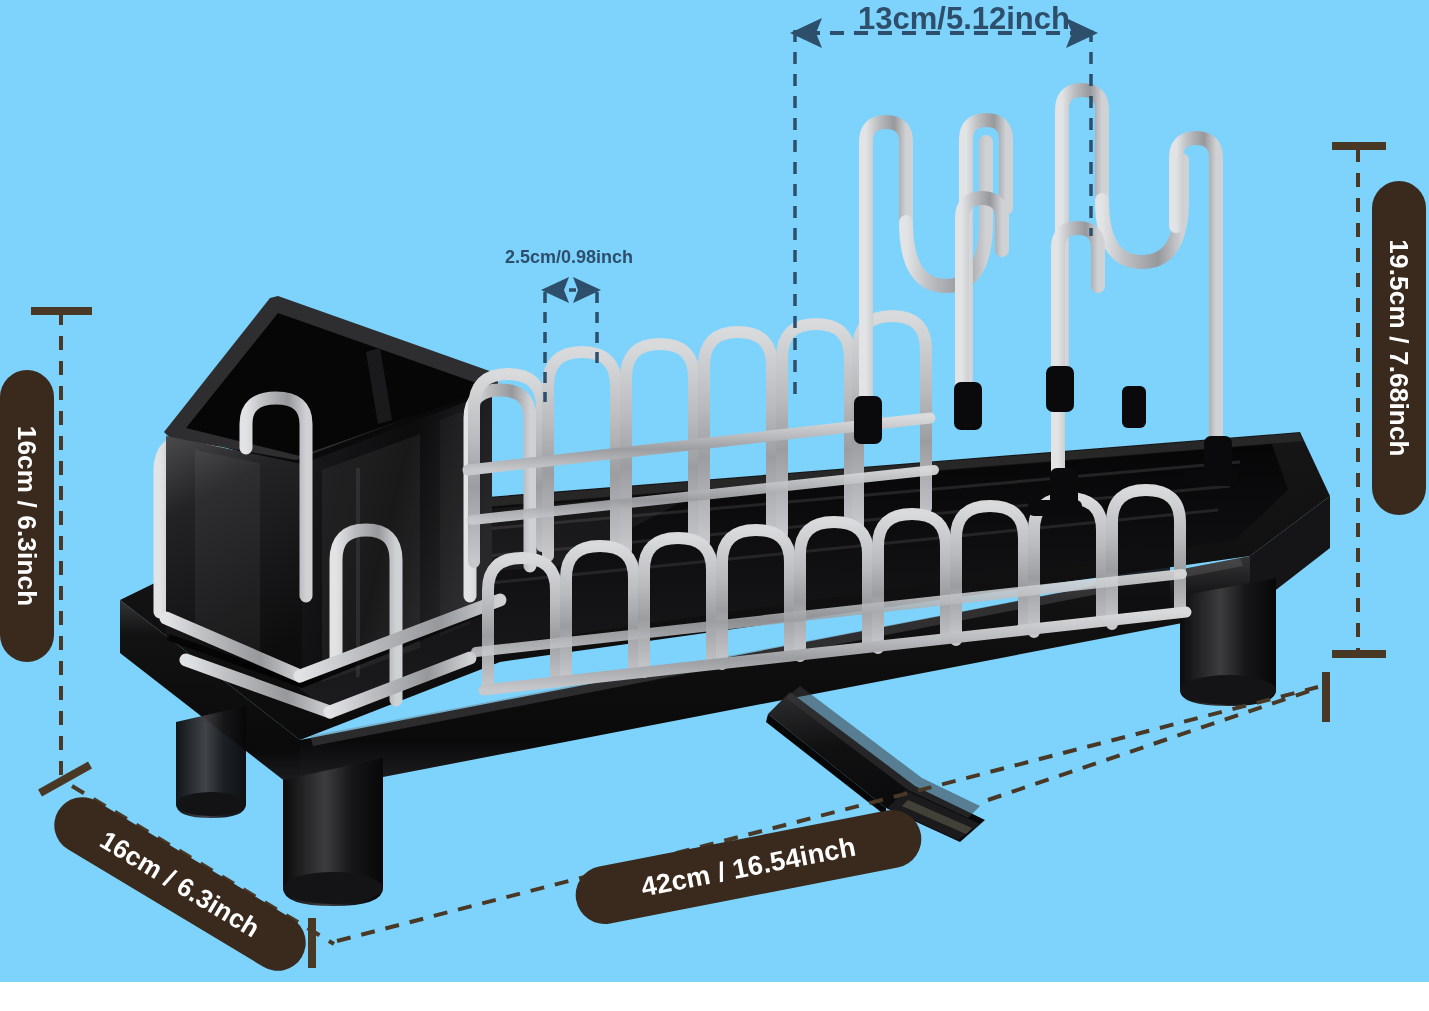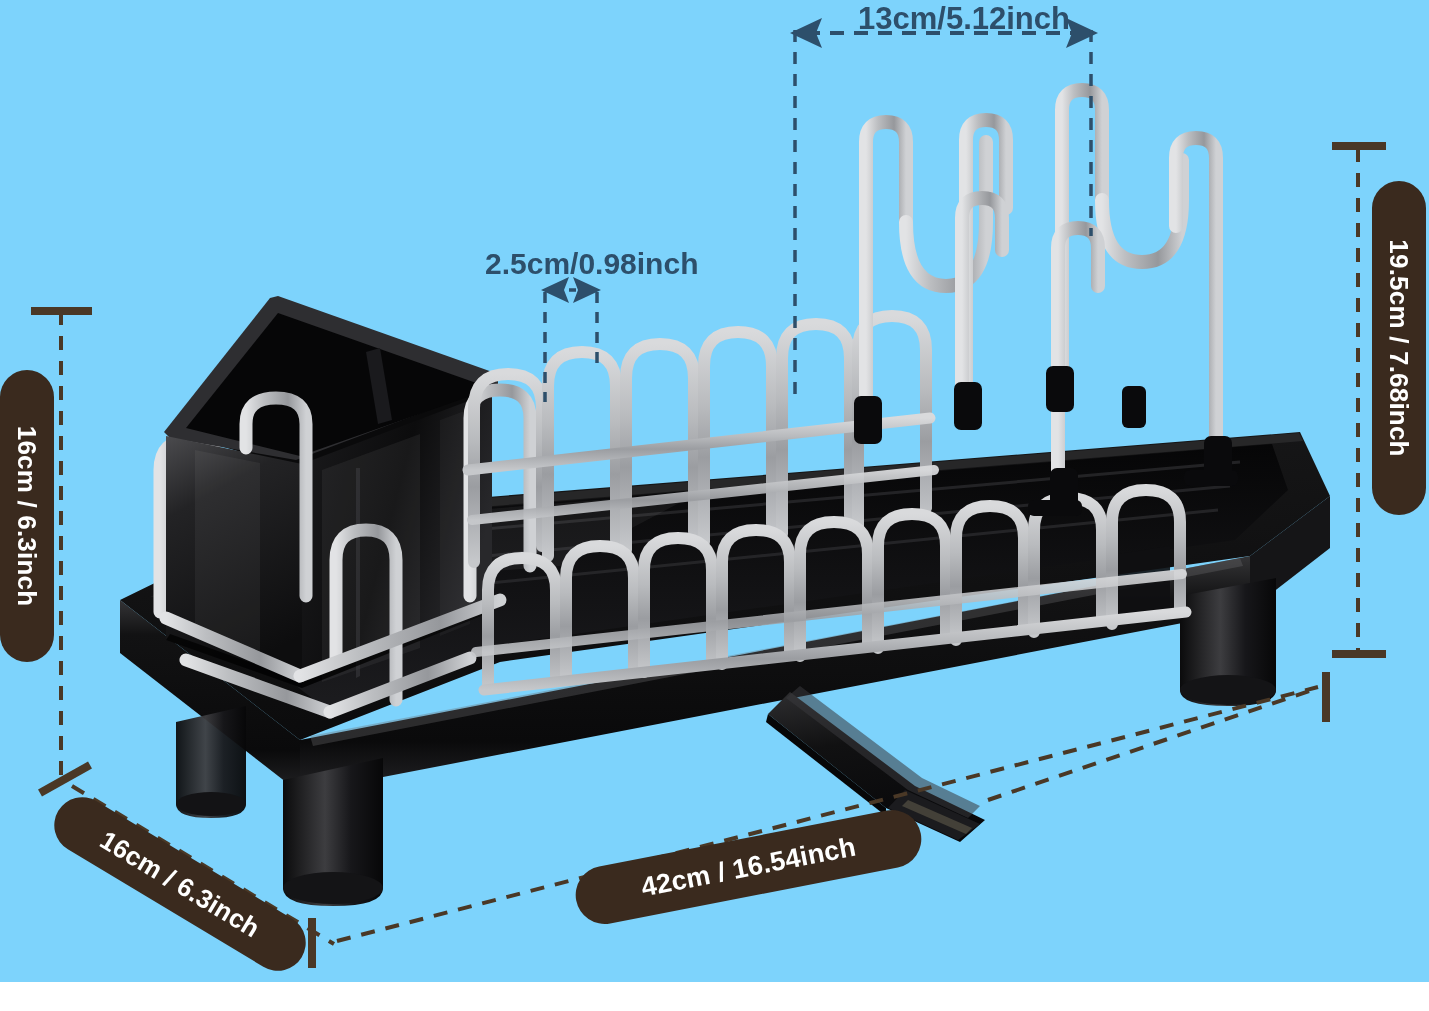--- a/index.html
+++ b/index.html
@@ -88,23 +88,23 @@
     font-weight: bold;
     white-space: nowrap;
     z-index: 5;
   }
   #label-13cm {
     left: 858px;
     top: 1px;
     font-size: 31px;
   }
   #label-25cm {
-    left: 485px;
+    left: 505px;
     top: 247px;
-    font-size: 30px;
+    font-size: 18px;
   }
 </style>
 </head>
 <body>
 
 <div id="stage">
 
   <svg id="artwork" viewBox="0 0 1429 1011" xmlns="http://www.w3.org/2000/svg">
     <defs>
       <linearGradient id="wireGrad" x1="0" y1="0" x2="0" y2="1">

